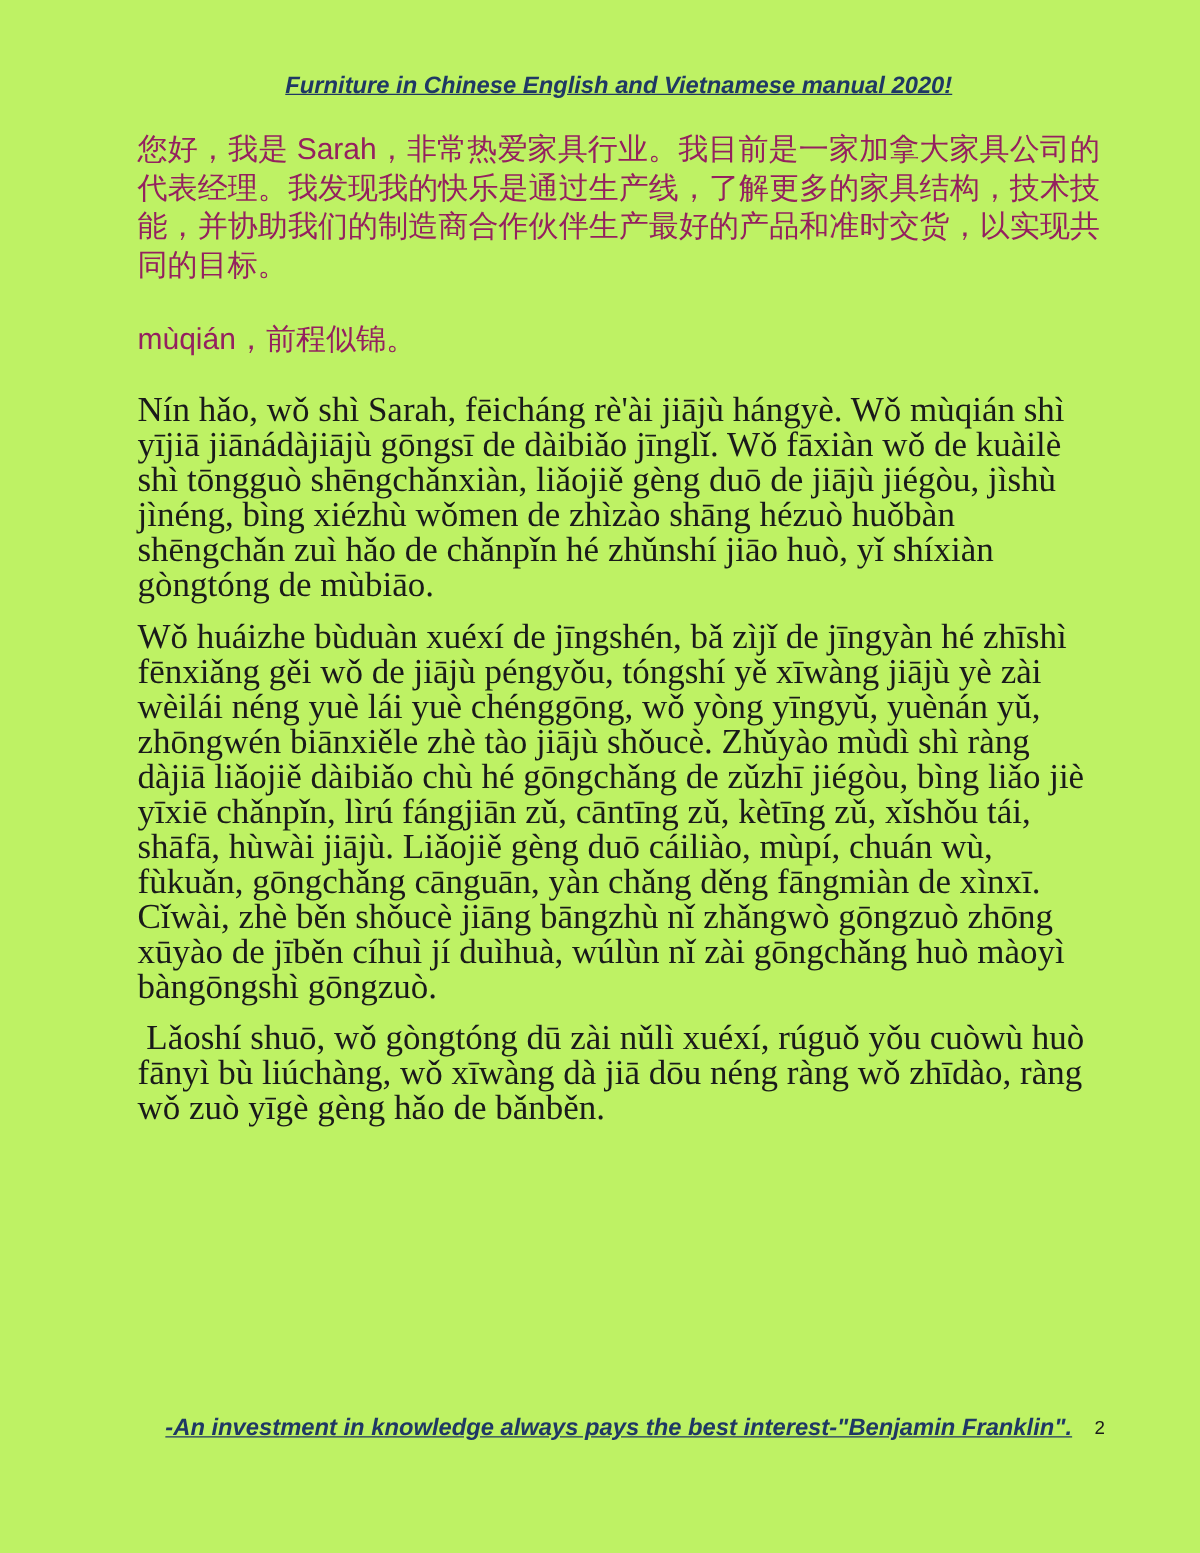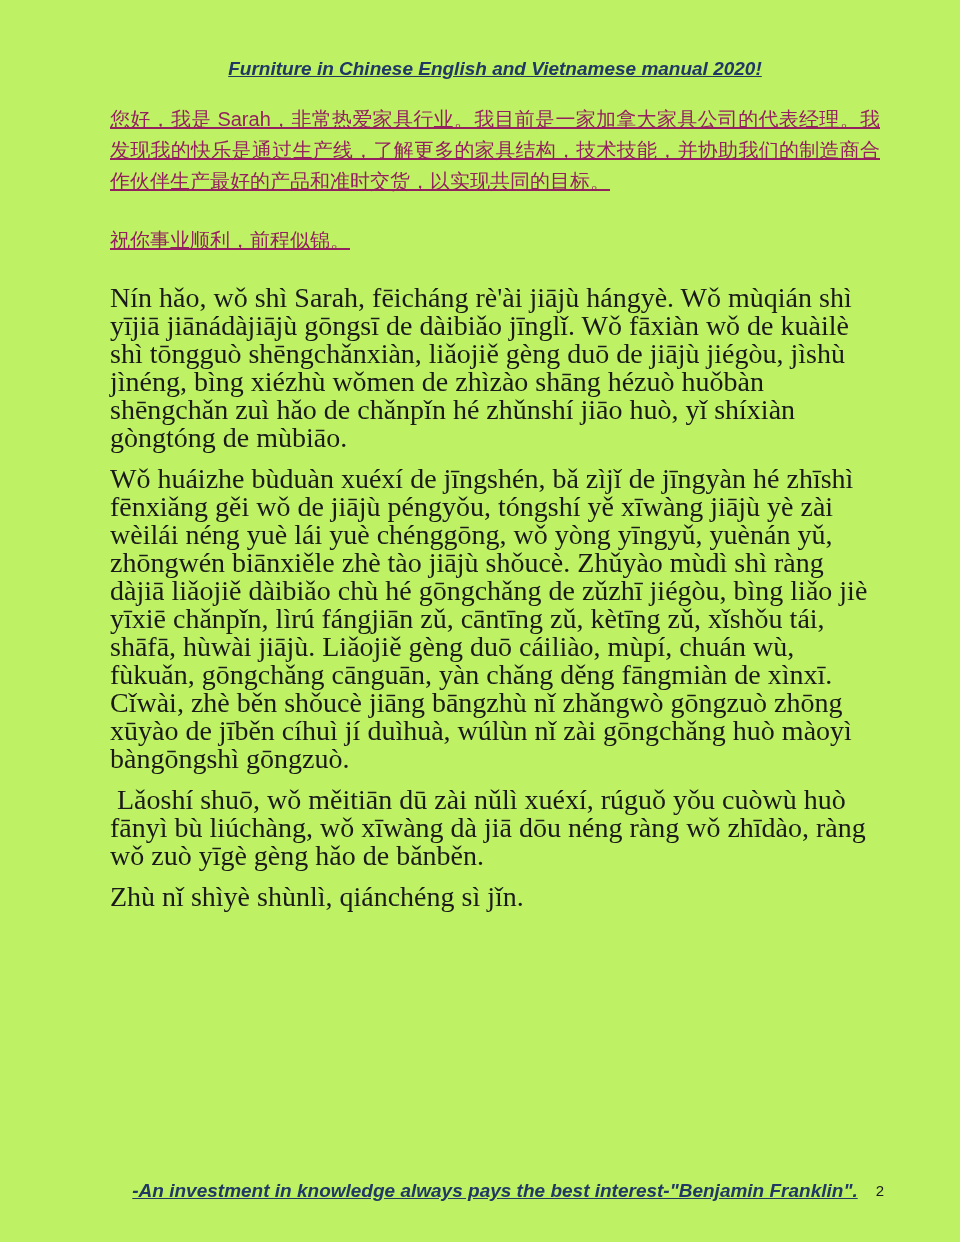--- a/index.html
+++ b/index.html
@@ -31,45 +31,43 @@
     font-style: italic;
     text-decoration: underline;
     letter-spacing: 0px;
   }
   .chinese-block {
     margin-top: 24px;
   }
   .chinese-block p {
     margin: 18px 0 28px 0;
     color: #94215F;
-    font-size: 20px;
+    font-size: 24px;
     line-height: 31px;
     text-align: justify;
     text-justify: inter-ideograph;
     font-family: "Liberation Sans", sans-serif;
-    text-decoration: underline;
   }
   .pinyin-block {
     margin-top: 2px;
   }
   .pinyin-block p {
     margin: 0 0 13px 0;
     color: #1a1a1a;
     font-size: 28px;
     line-height: 28px;
     text-align: left;
     font-family: "Liberation Serif", serif;
     white-space: pre-wrap;
   }
   .doc-footer {
     position: absolute;
     left: 110px;
     width: 770px;
     top: 1132px;
-    margin-top: 48px;
   }
   .footer-quote {
     text-align: center;
     color: #1F3864;
     font-family: "Liberation Sans", sans-serif;
     font-size: 19px;
     font-weight: bold;
     font-style: italic;
     text-decoration: underline;
   }
@@ -88,28 +86,27 @@
 <body>
 
 <div class="page">
 
   <div class="content">
 
     <div class="doc-header">Furniture in Chinese English and Vietnamese manual 2020!</div>
 
     <div class="chinese-block">
       <p>您好，我是 Sarah，非常热爱家具行业。我目前是一家加拿大家具公司的代表经理。我发现我的快乐是通过生产线，了解更多的家具结构，技术技能，并协助我们的制造商合作伙伴生产最好的产品和准时交货，以实现共同的目标。</p>
-      <p>祝你事业顺利，前程似锦。</p>
+      <p>mùqián，前程似锦。</p>
     </div>
 
     <div class="pinyin-block">
       <p>Nín hǎo, wǒ shì Sarah, fēicháng rè'ài jiājù hángyè. Wǒ mùqián shì yījiā jiānádàjiājù gōngsī de dàibiǎo jīnglǐ. Wǒ fāxiàn wǒ de kuàilè shì tōngguò shēngchǎnxiàn, liǎojiě gèng duō de jiājù jiégòu, jìshù jìnéng, bìng xiézhù wǒmen de zhìzào shāng hézuò huǒbàn shēngchǎn zuì hǎo de chǎnpǐn hé zhǔnshí jiāo huò, yǐ shíxiàn gòngtóng de mùbiāo.</p>
       <p>Wǒ huáizhe bùduàn xuéxí de jīngshén, bǎ zìjǐ de jīngyàn hé zhīshì fēnxiǎng gěi wǒ de jiājù péngyǒu, tóngshí yě xīwàng jiājù yè zài wèilái néng yuè lái yuè chénggōng, wǒ yòng yīngyǔ, yuènán yǔ, zhōngwén biānxiěle zhè tào jiājù shǒucè. Zhǔyào mùdì shì ràng dàjiā liǎojiě dàibiǎo chù hé gōngchǎng de zǔzhī jiégòu, bìng liǎo jiè yīxiē chǎnpǐn, lìrú fángjiān zǔ, cāntīng zǔ, kètīng zǔ, xǐshǒu tái, shāfā, hùwài jiājù. Liǎojiě gèng duō cáiliào, mùpí, chuán wù, fùkuǎn, gōngchǎng cānguān, yàn chǎng děng fāngmiàn de xìnxī. Cǐwài, zhè běn shǒucè jiāng bāngzhù nǐ zhǎngwò gōngzuò zhōng xūyào de jīběn cíhuì jí duìhuà, wúlùn nǐ zài gōngchǎng huò màoyì bàngōngshì gōngzuò.</p>
-      <p> Lǎoshí shuō, wǒ měitiān dū zài nǔlì xuéxí, rúguǒ yǒu cuòwù huò fānyì bù liúchàng, wǒ xīwàng dà jiā dōu néng ràng wǒ zhīdào, ràng wǒ zuò yīgè gèng hǎo de bǎnběn.</p>
-      <p>Zhù nǐ shìyè shùnlì, qiánchéng sì jǐn.</p>
+      <p> Lǎoshí shuō, wǒ gòngtóng dū zài nǔlì xuéxí, rúguǒ yǒu cuòwù huò fānyì bù liúchàng, wǒ xīwàng dà jiā dōu néng ràng wǒ zhīdào, ràng wǒ zuò yīgè gèng hǎo de bǎnběn.</p>
     </div>
 
   </div>
 
   <div class="doc-footer">
     <div class="footer-quote">-An investment in knowledge always pays the best interest-"Benjamin Franklin".</div>
     <div class="page-number">2</div>
   </div>
 
 </div>

